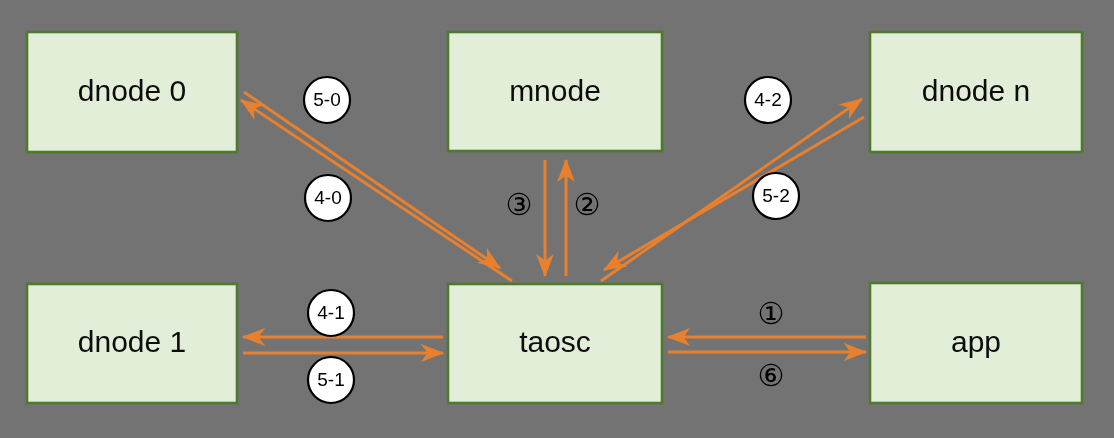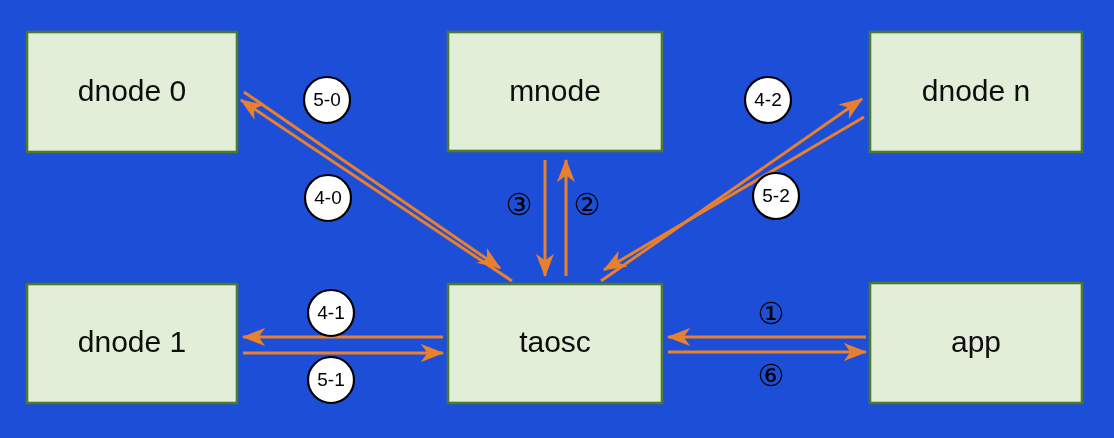--- a/index.html
+++ b/index.html
@@ -10,21 +10,21 @@
   body {
     width: 1114px;
     height: 438px;
     font-family: "Liberation Sans", sans-serif;
     overflow: hidden;
   }
   #diagram-root {
     position: relative;
     width: 1114px;
     height: 438px;
-    background: #1d4ed8;
+    background: #737373;
   }
   svg.canvas {
     position: absolute;
     top: 0;
     left: 0;
     width: 1114px;
     height: 438px;
     display: block;
   }
   .node-box-rect {

